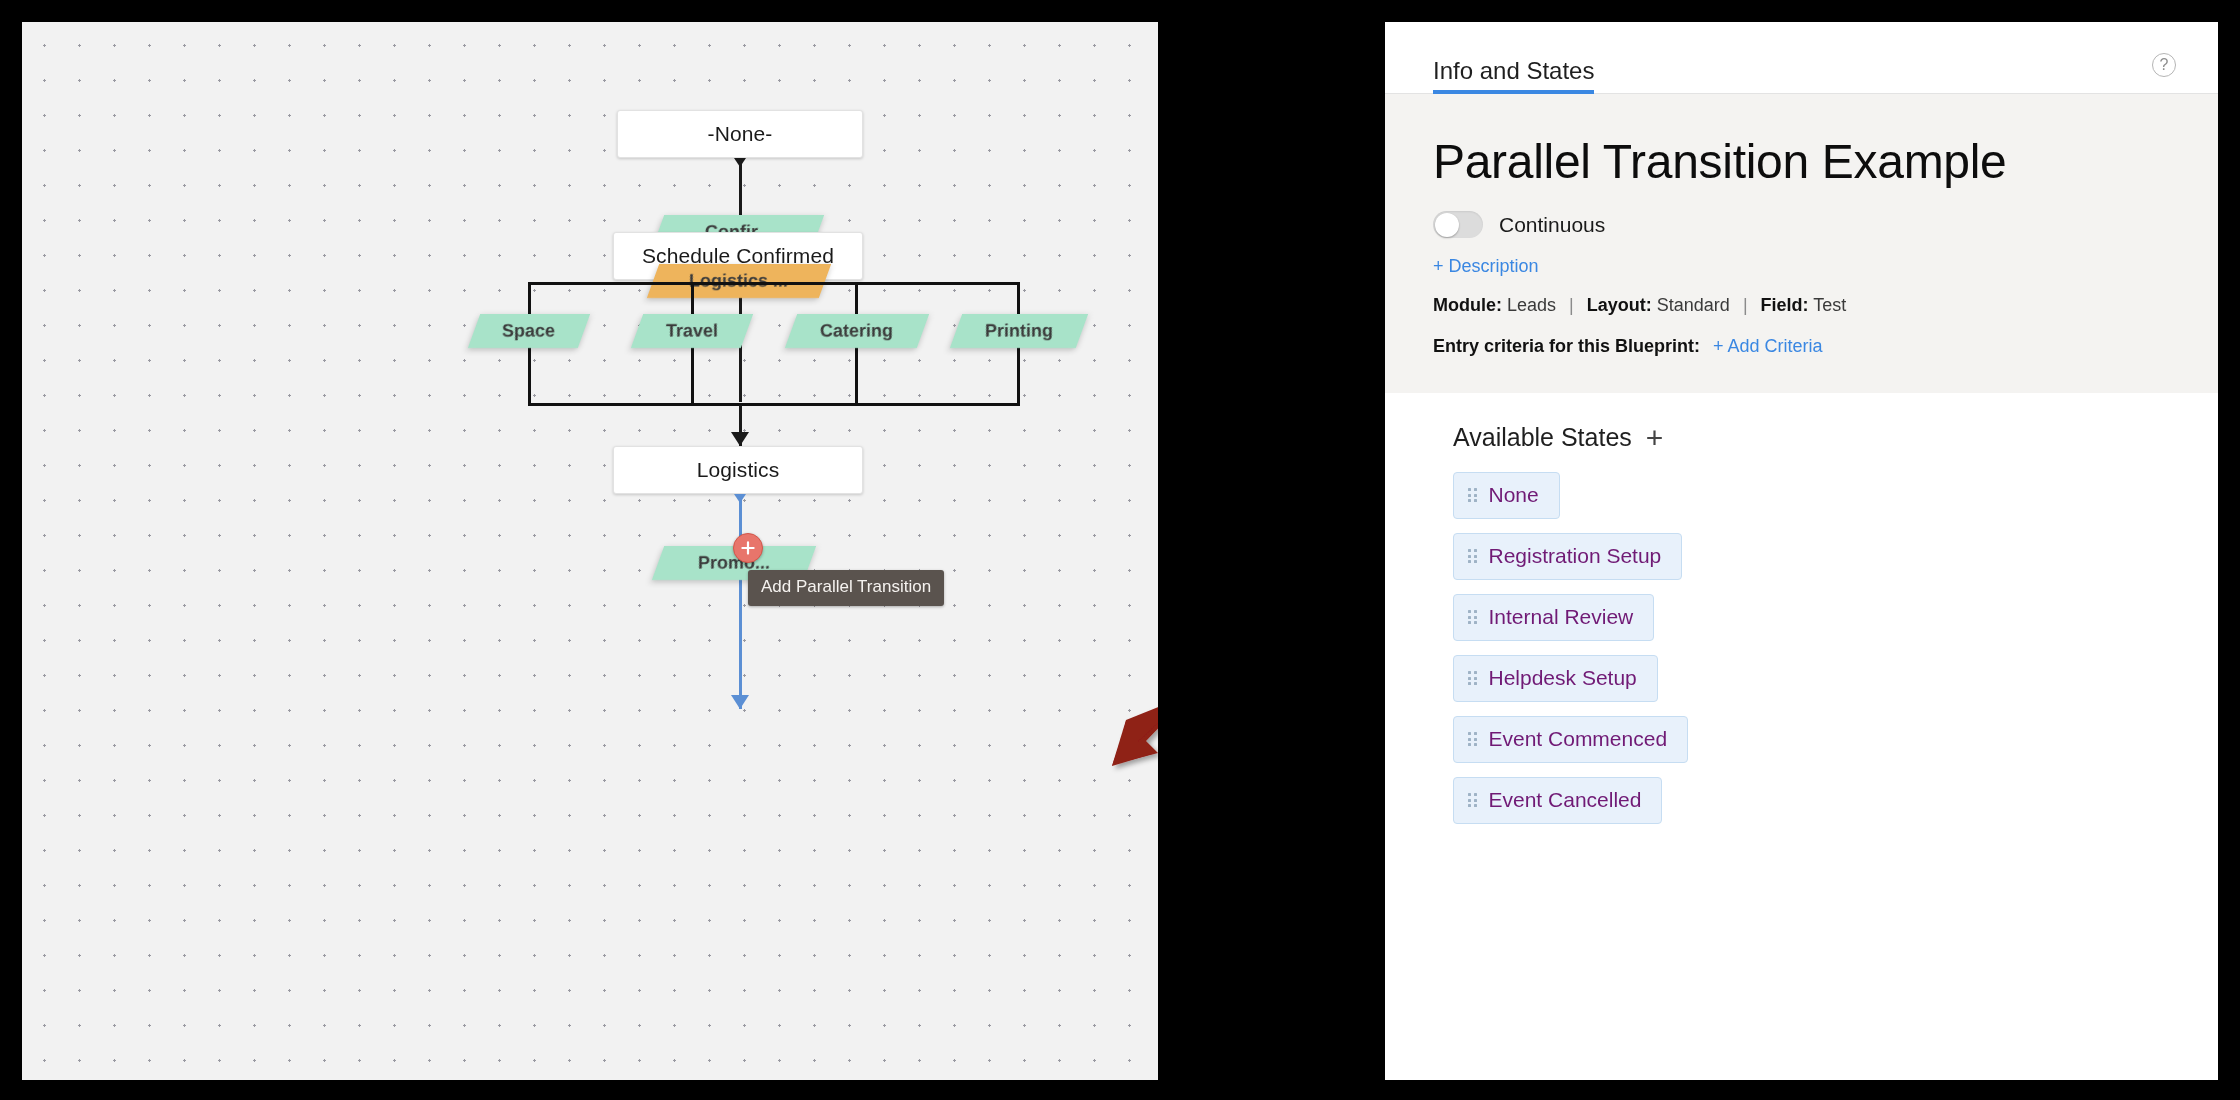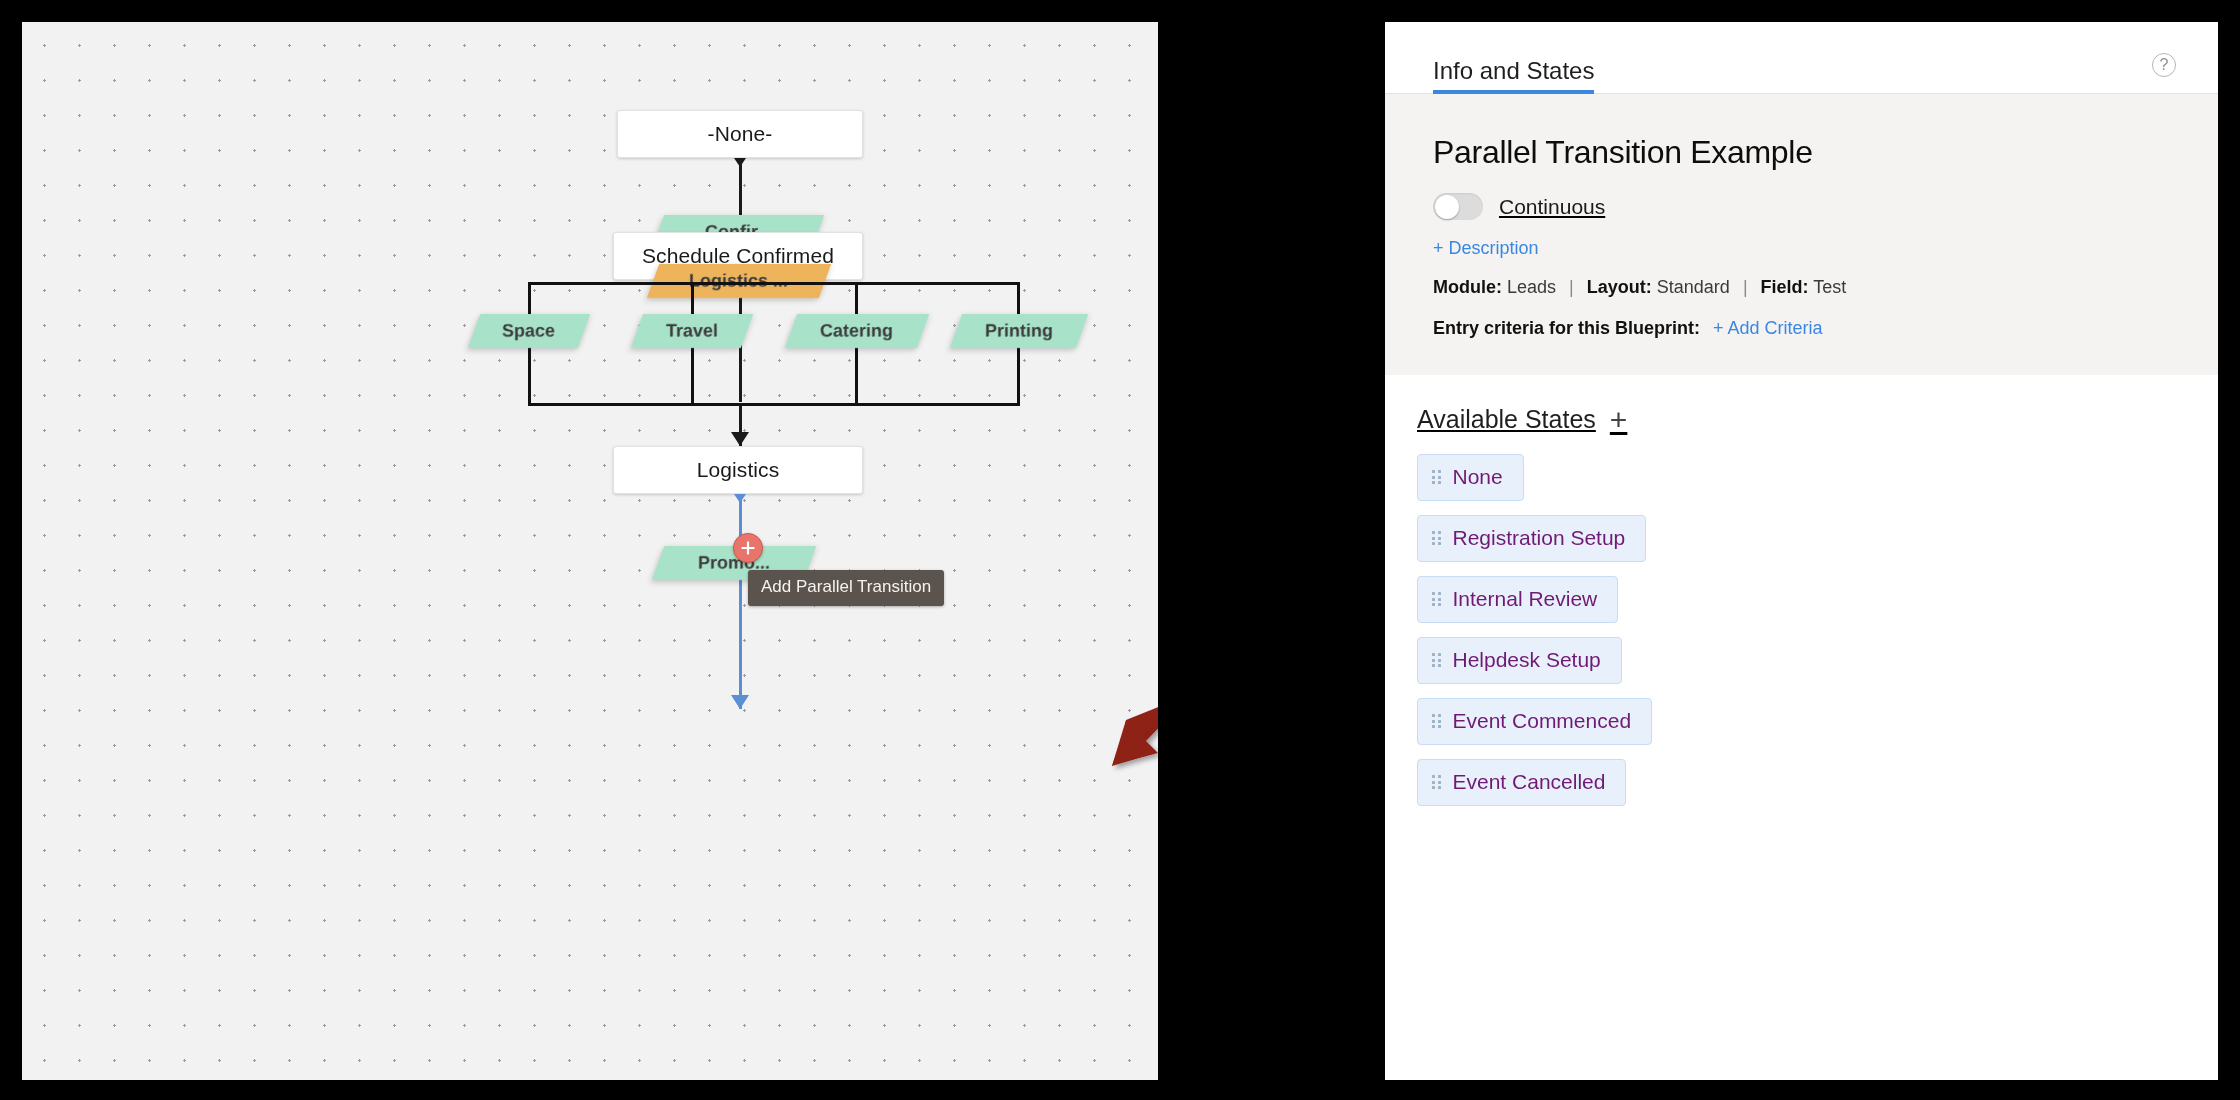--- a/index.html
+++ b/index.html
@@ -163,32 +163,31 @@
     font-size: 16px;
     display: flex; align-items: center; justify-content: center;
     cursor: pointer;
   }
 
   #info-block {
     background: #f4f3f1;
     padding: 40px 48px 36px 48px;
   }
   #bp-title {
-    font-size: 32px;
+    font-size: 48px;
     font-weight: normal;
     color: #0d0d0d;
     letter-spacing: -0.3px;
     margin-bottom: 22px;
   }
   #continuous-row {
     display: flex;
     align-items: center;
     gap: 16px;
     margin-bottom: 18px;
-    text-decoration: underline;
   }
   .toggle {
     width: 50px; height: 27px;
     background: #dcdcdc;
     border-radius: 14px;
     position: relative;
     cursor: pointer;
     box-shadow: inset 0 1px 2px rgba(0,0,0,.08);
   }
   .toggle .knob {
@@ -207,21 +206,21 @@
     cursor: pointer;
     text-decoration: none;
   }
   #desc-link { display:inline-block; margin-bottom: 18px; }
   #meta-row { font-size: 18px; color: #3a3a3a; margin-bottom: 20px; }
   #meta-row b { color: #111; }
   .sep { color: #8b8b8b; padding: 0 8px; }
   #entry-row { font-size: 18px; color: #111; font-weight: bold; }
   #entry-row .link { font-weight: normal; margin-left: 8px; }
 
-  #states-block { padding: 30px 48px 0 32px; text-decoration: underline; }
+  #states-block { padding: 30px 48px 0 68px; }
   #states-head {
     display: flex; align-items: center; gap: 14px;
     margin-bottom: 20px;
   }
   #states-title { font-size: 25px; color: #1f1f1f; }
   #add-state-btn {
     font-size: 30px; color: #444; line-height: .8;
     cursor: pointer; font-weight: 300;
   }
   .state-chip {

